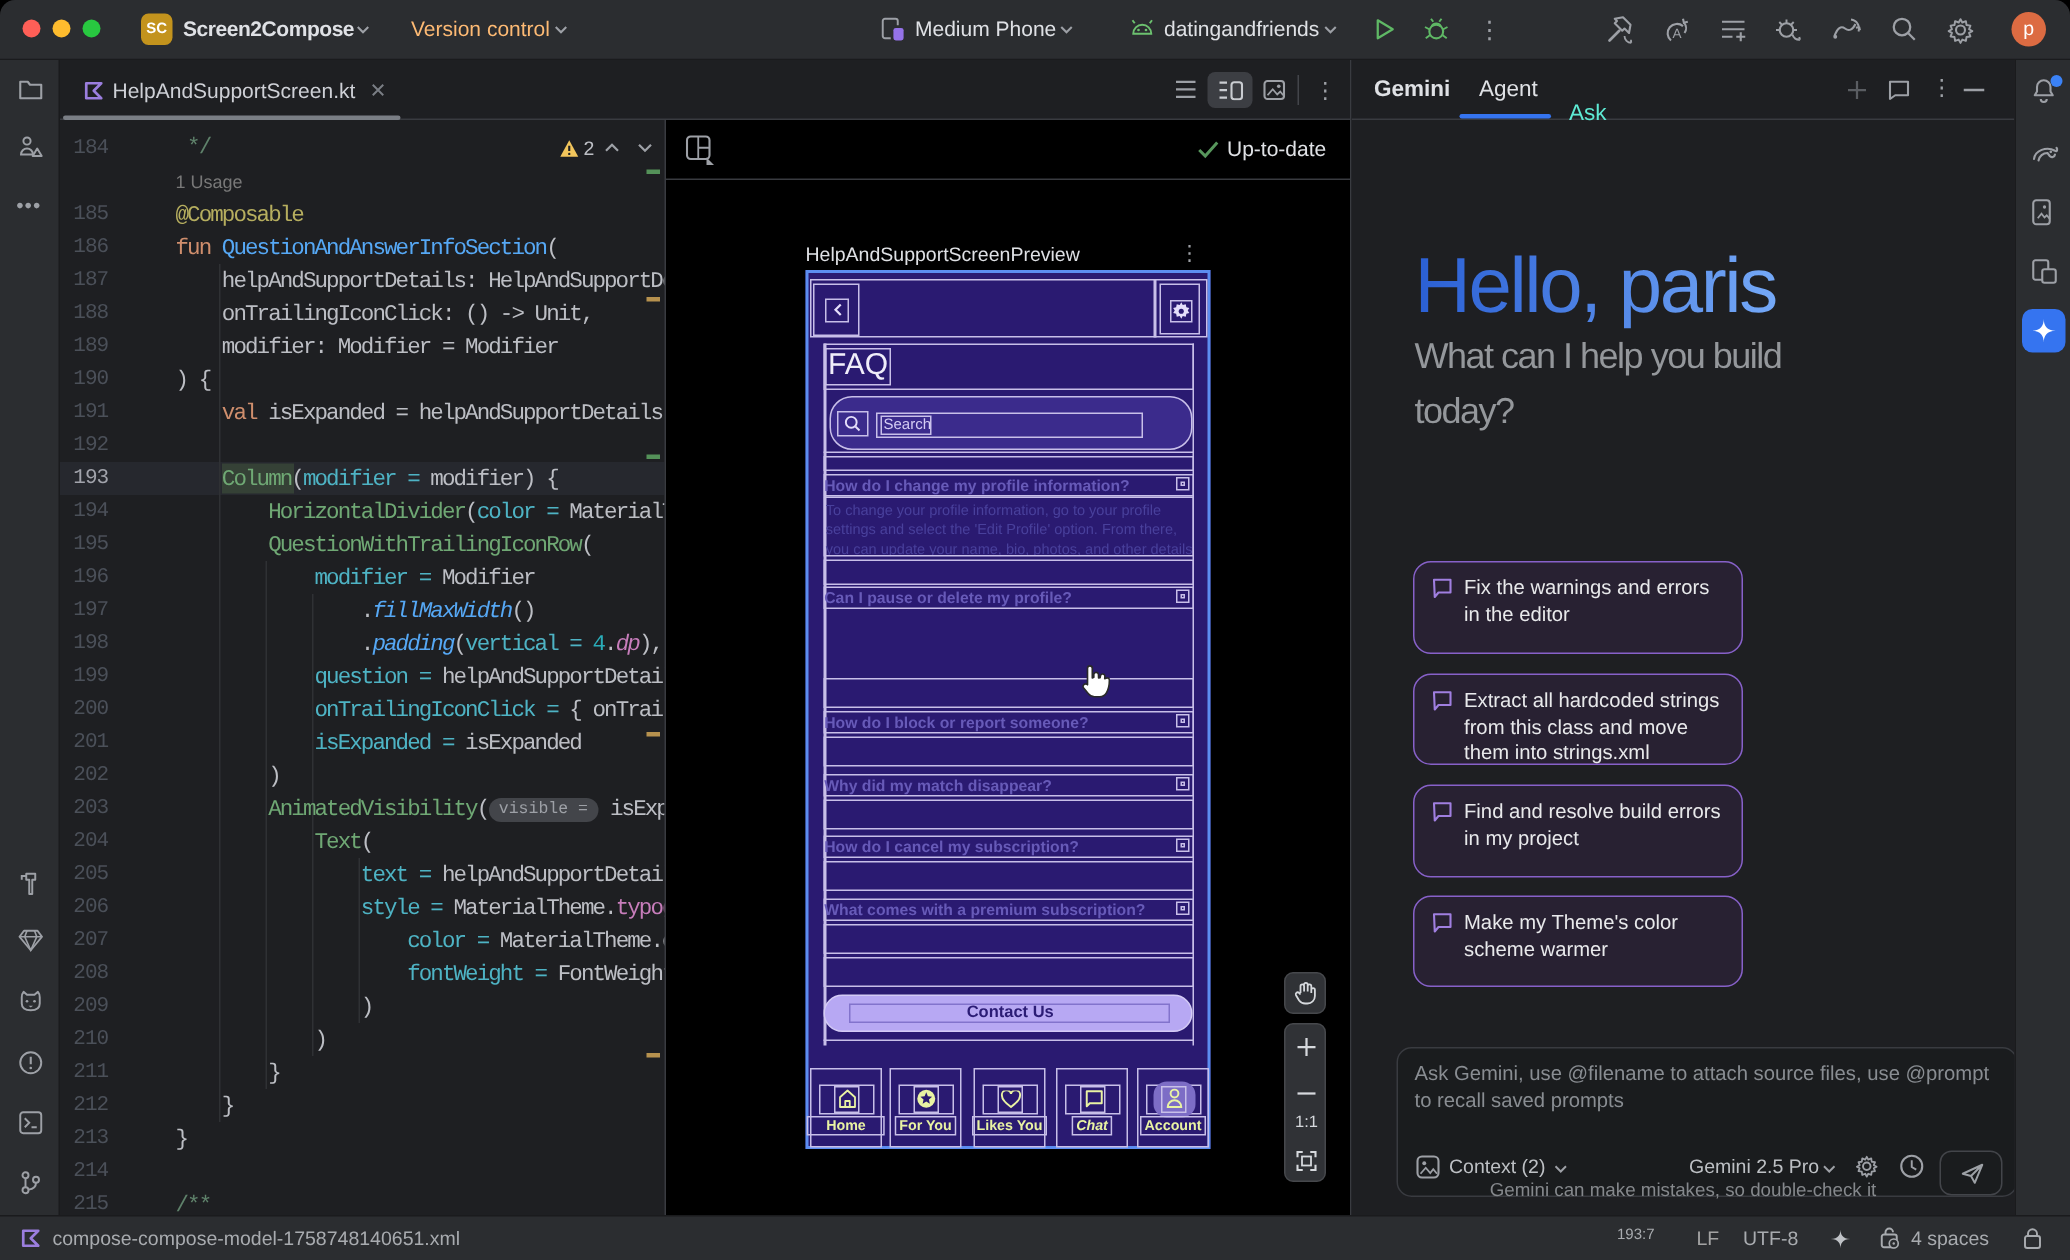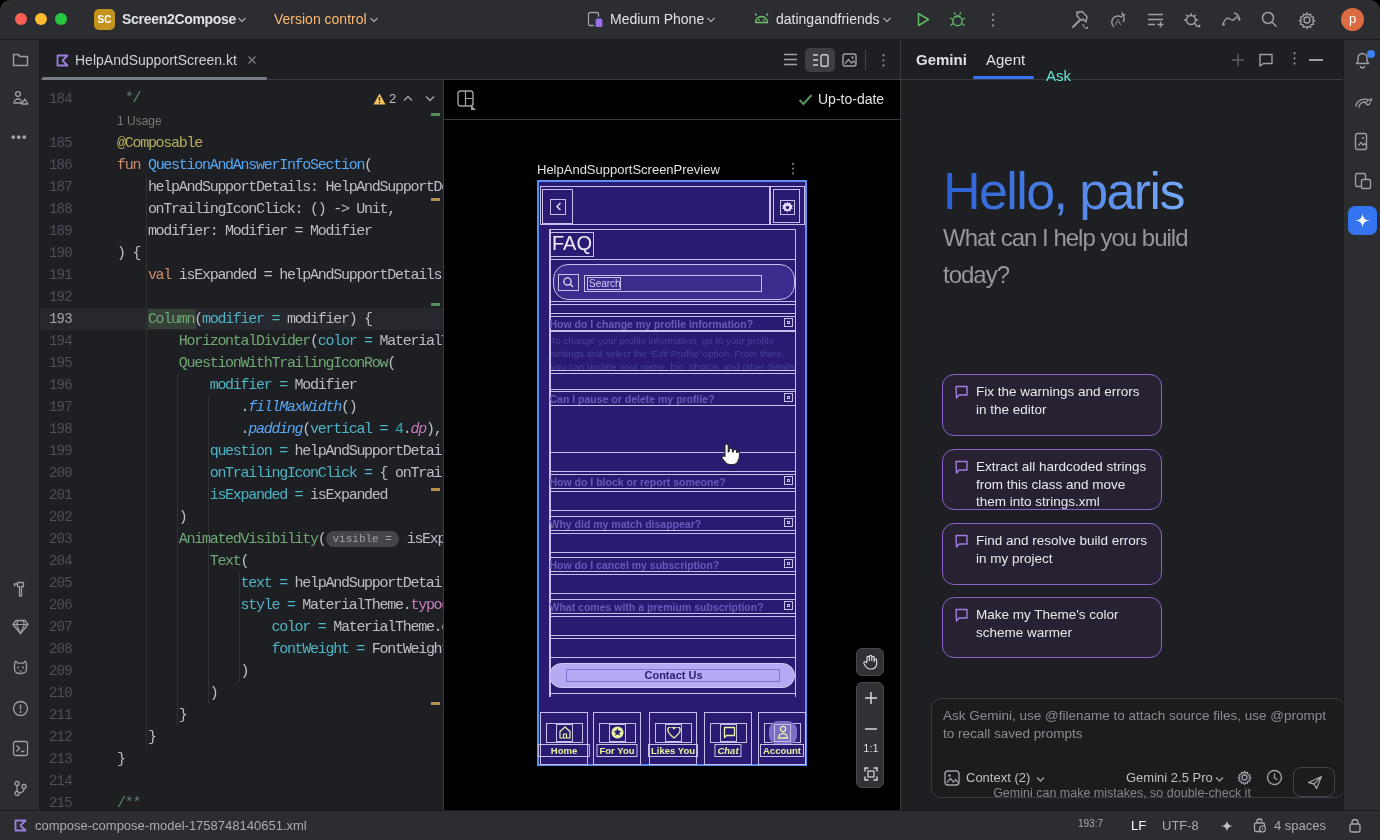--- a/index.html
+++ b/index.html
@@ -533,21 +533,21 @@
         </svg>
     </div>
   </div>
 
   <div class="abs" id="statusbar" style="left:0;top:810px;width:1380px;height:30px;background:#2b2d30;border-top:1px solid #1a1b1d;">
     <svg class="ic" style="left:14px;top:8px;" width="13" height="13" viewBox="0 0 13 13">
       <path d="M1.5 1.5 h10 L6.5 6.5 l5 5 h-10 Z" fill="none" stroke="#9b7ede" stroke-width="1.8" stroke-linejoin="round"></path>
     </svg>
     <div class="abs" style="left:35px;top:7px;font-size:13px;color:#a8abaf;">compose-compose-model-1758748140651.xml</div>
     <div class="abs" style="left:1078px;top:7px;font-size:10px;color:#a8abaf;">193:7</div>
-    <div class="abs" style="left:1131px;top:7px;font-size:13px;color:#ffffff;">LF</div>
+    <div class="abs" style="left:1131px;top:7px;font-size:13px;color:#a3a3a3;">LF</div>
     <div class="abs" style="left:1162px;top:7px;font-size:13px;color:#a8abaf;">UTF-8</div>
     <svg class="ic" style="left:1220px;top:8px;" width="14" height="14" viewBox="0 0 14 14">
         <path d="M7 0.5 C7 4 8.5 7 13.5 7 C8.5 7 7 10 7 13.5 C7 10 5.5 7 0.5 7 C5.5 7 7 4 7 0.5 Z" fill="#c0c3c7"></path>
       </svg>
     <svg class="ic" style="left:1252px;top:7px;" width="16" height="16" viewBox="0 0 16 16">
       <path d="M5 5 V3.5 a2.5 2.5 0 0 1 5 0" fill="none" stroke="#a8abaf" stroke-width="1.3"></path>
       <rect x="2.5" y="5" width="10" height="8.5" rx="1.5" fill="none" stroke="#a8abaf" stroke-width="1.3"></rect>
       <circle cx="10.5" cy="11" r="3" fill="#2b2d30" stroke="#a8abaf" stroke-width="1.1"></circle>
       <circle cx="10.5" cy="11" r="0.8" fill="#a8abaf"></circle>
     </svg>

